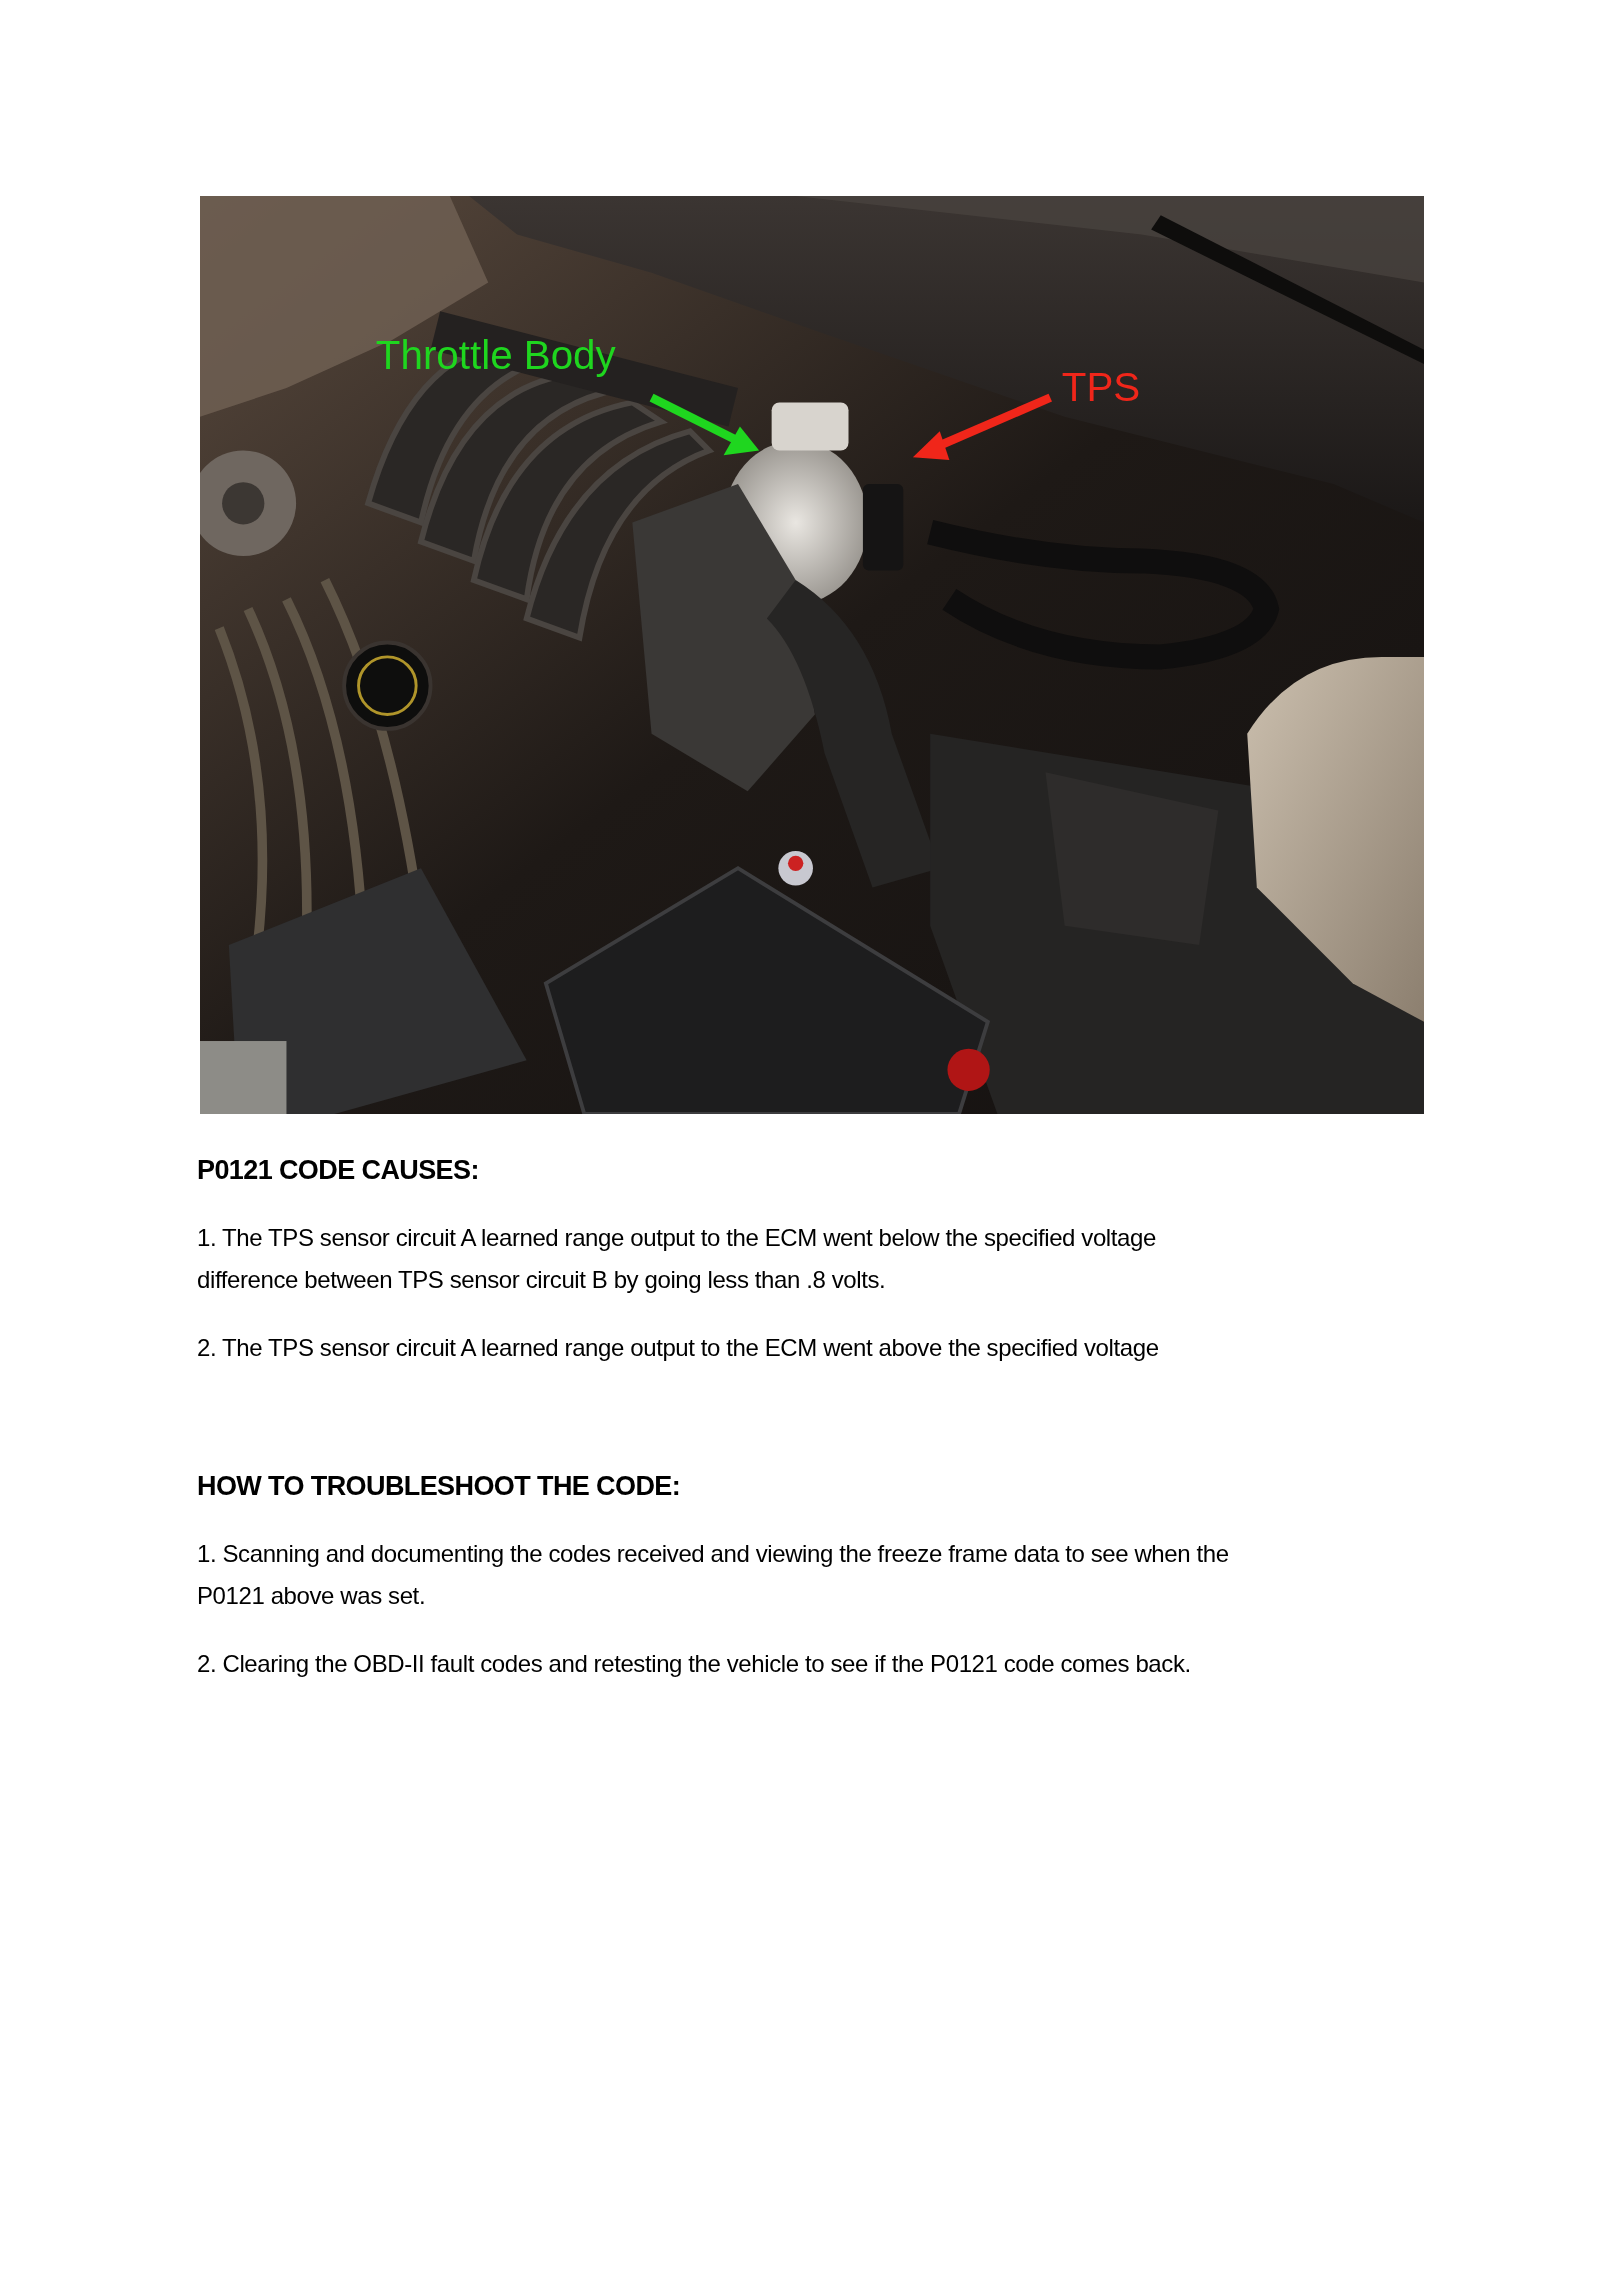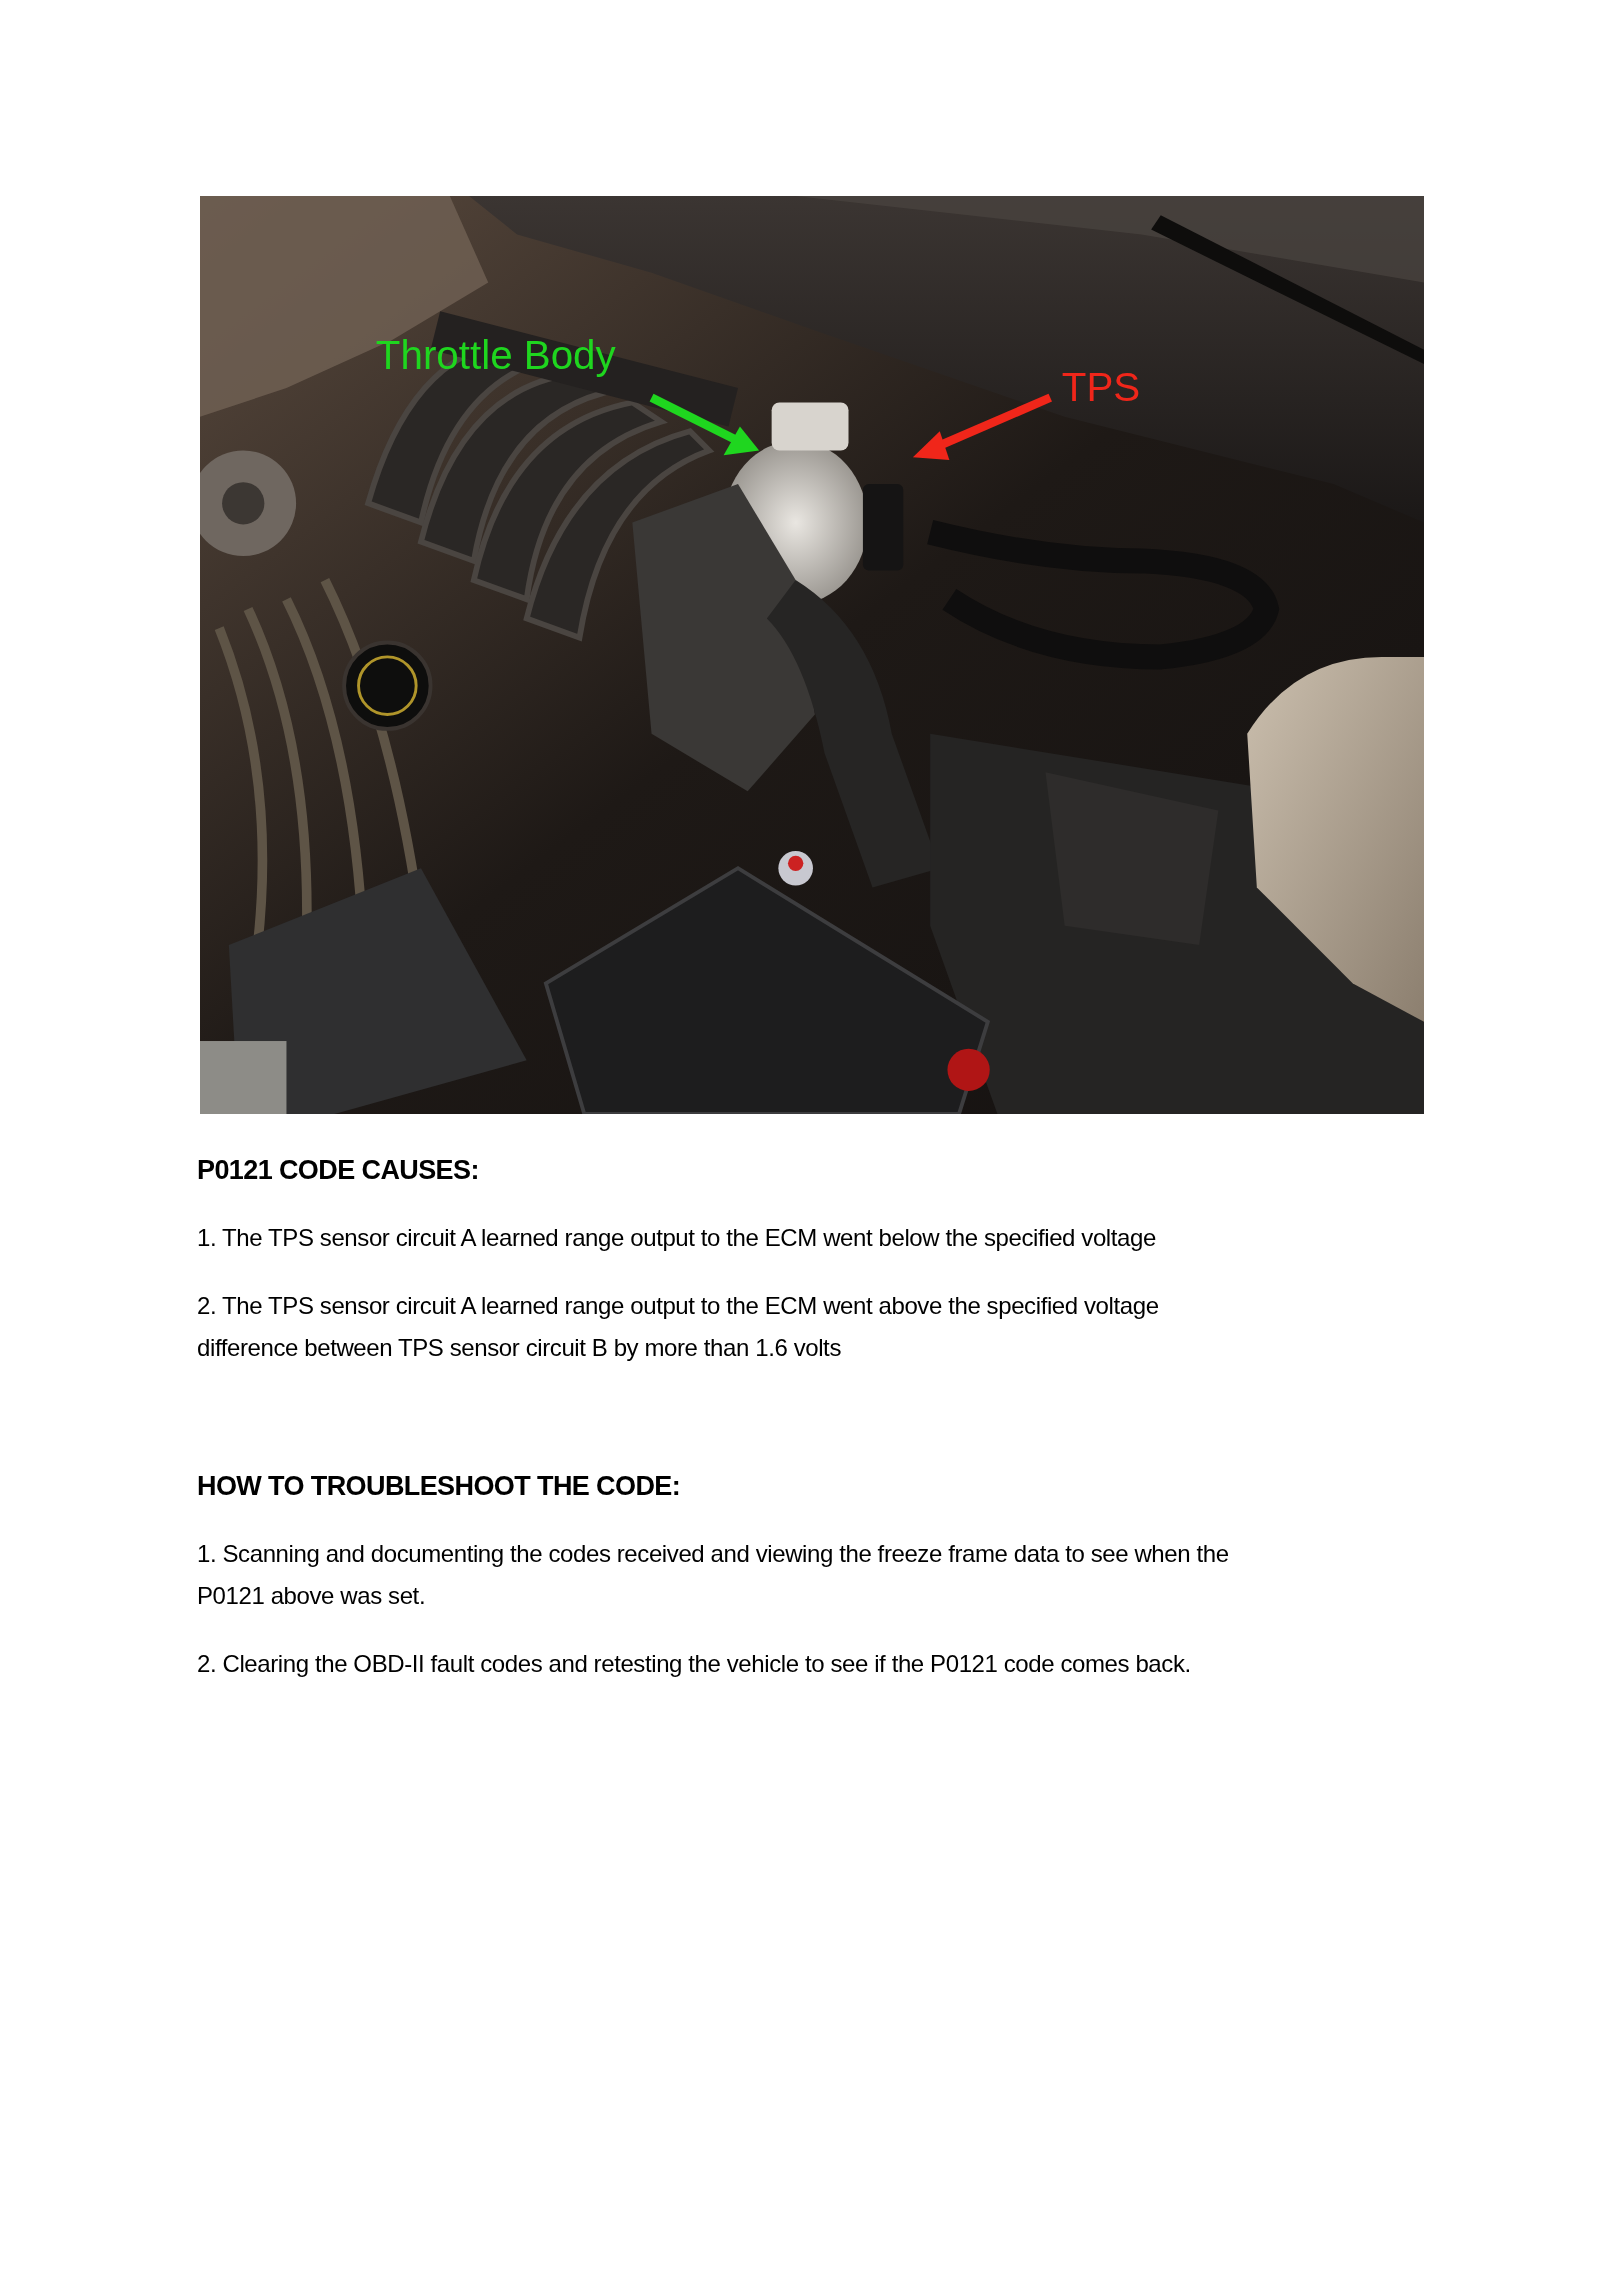--- a/index.html
+++ b/index.html
@@ -104,25 +104,25 @@
     <path d="M885 210 L765 262" stroke="#f0261a" stroke-width="9" fill="none"></path>
     <polygon points="742,272 770,245 780,275" fill="#f0261a"></polygon>
   </svg>
 </div>
 
 <div class="content">
   <h2 class="heading">P0121 CODE CAUSES:</h2>
   <div class="gap-s"></div>
   <p class="para">
     <span>1. The TPS sensor circuit A learned range output to the ECM went below the specified voltage</span><br>
+    <span>difference between TPS sensor circuit B by going less than .8 volts.</span>
   </p>
   <div class="gap-s"></div>
   <p class="para">
     <span>2. The TPS sensor circuit A learned range output to the ECM went above the specified voltage</span><br>
-    <span>difference between TPS sensor circuit B by more than 1.6 volts</span>
   </p>
   <div class="gap-l"></div>
   <h2 class="heading">HOW TO TROUBLESHOOT THE CODE:</h2>
   <div class="gap-s"></div>
   <p class="para">
     <span>1. Scanning and documenting the codes received and viewing the freeze frame data to see when the</span><br>
     <span>P0121 above was set.</span>
   </p>
   <div class="gap-s"></div>
   <p class="para">

